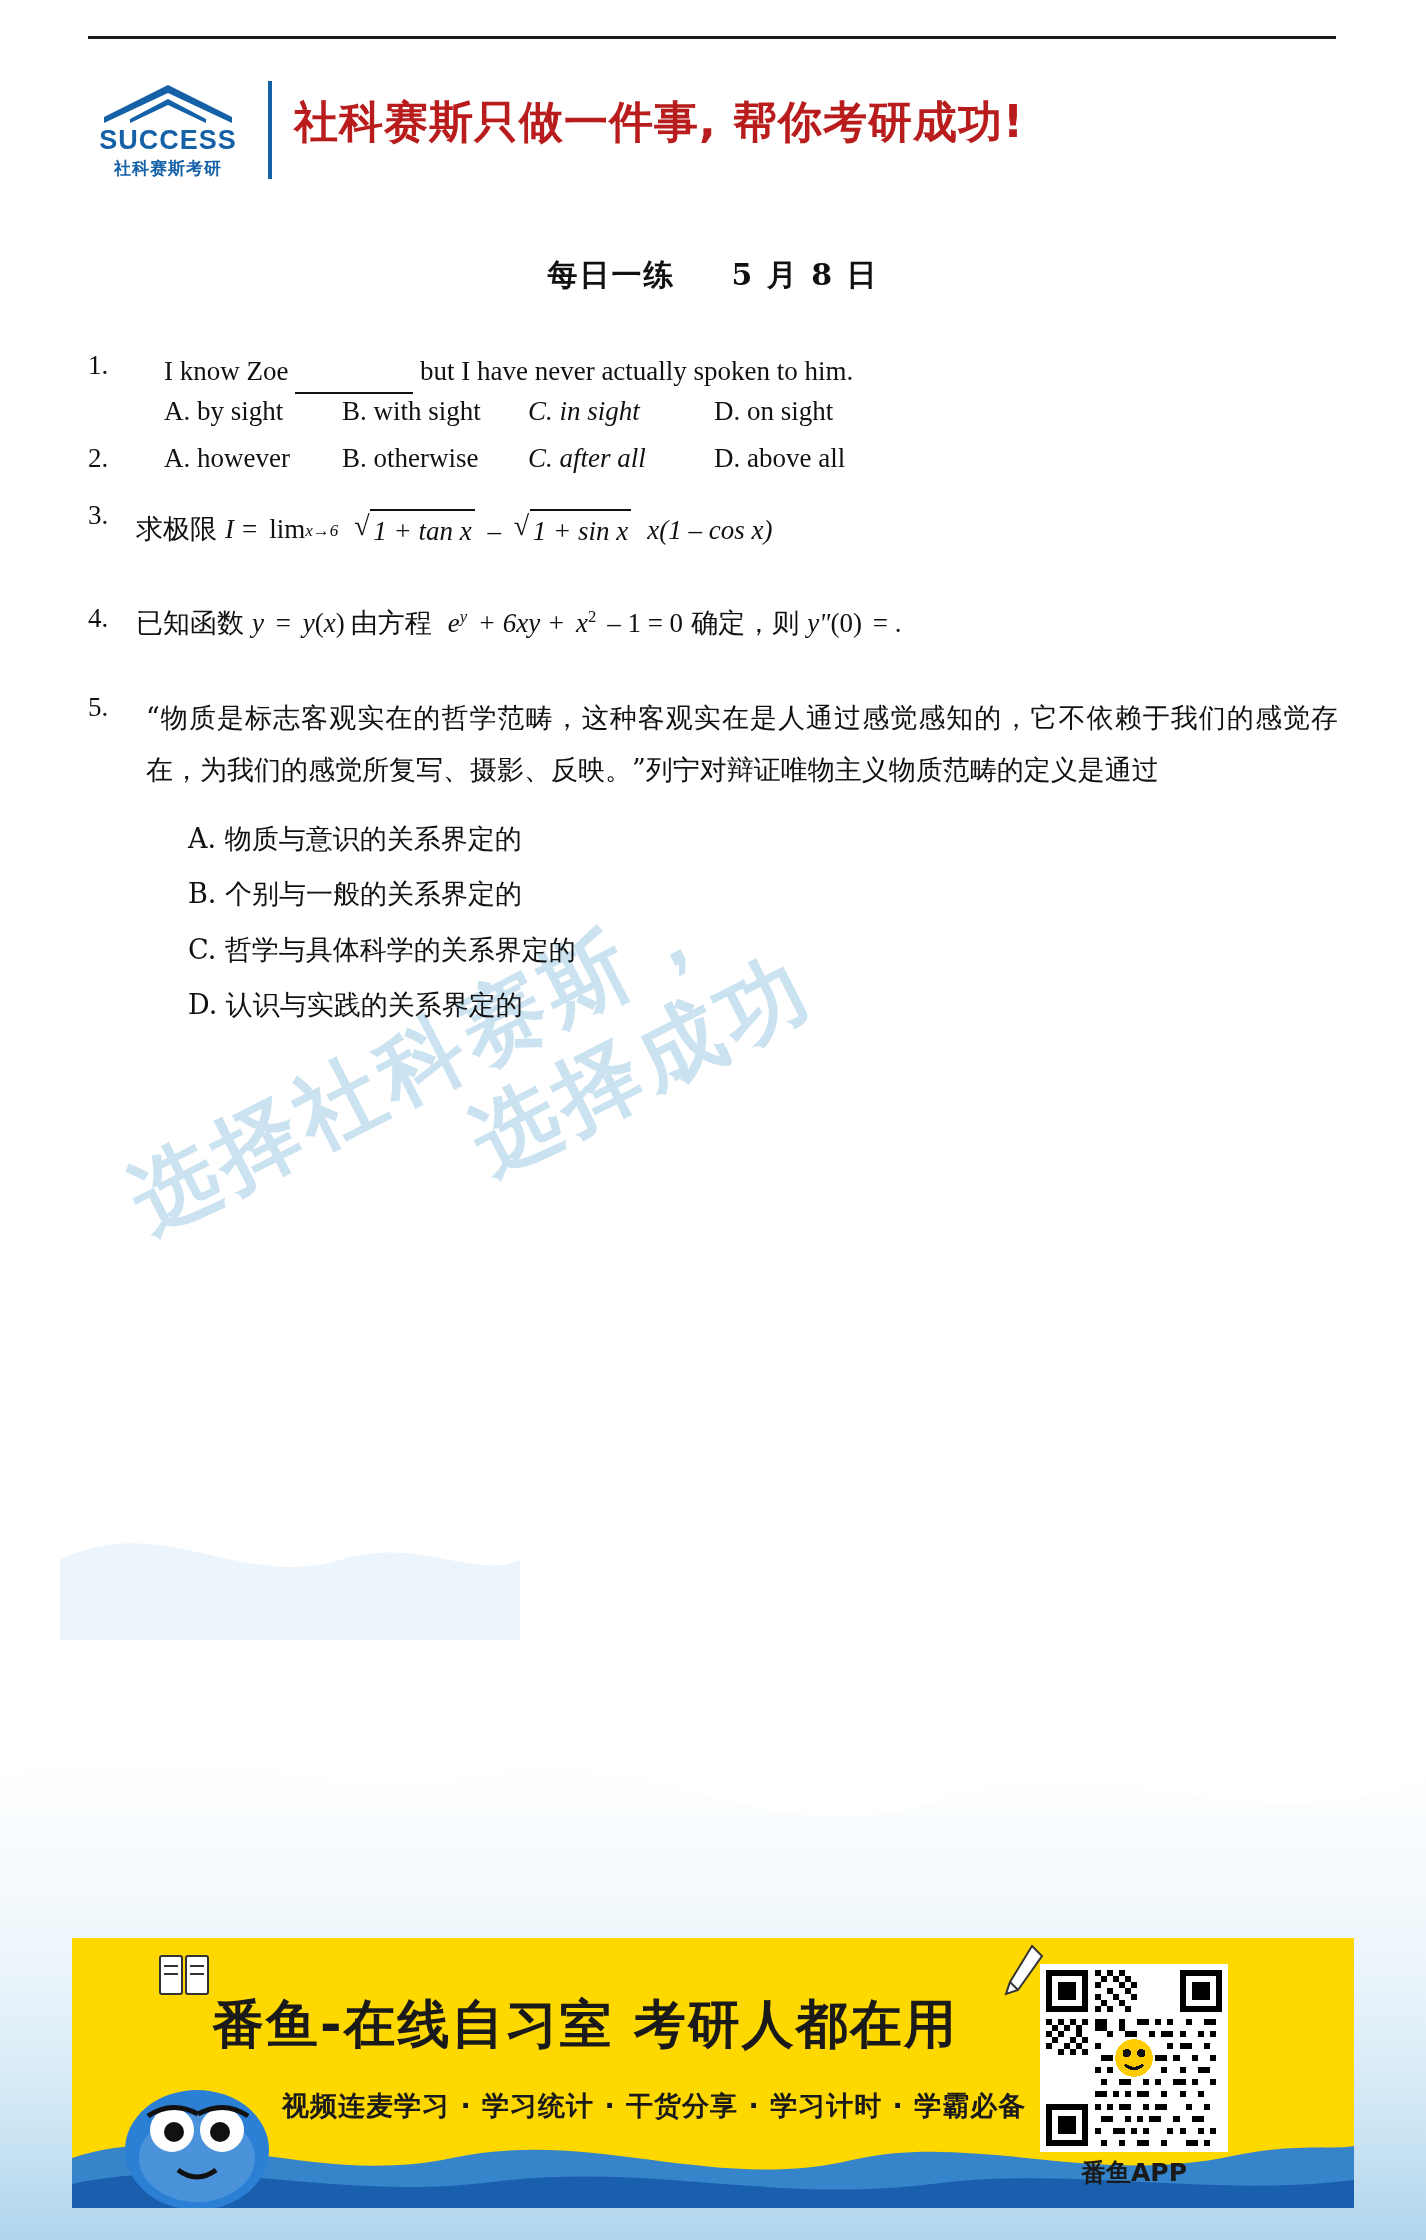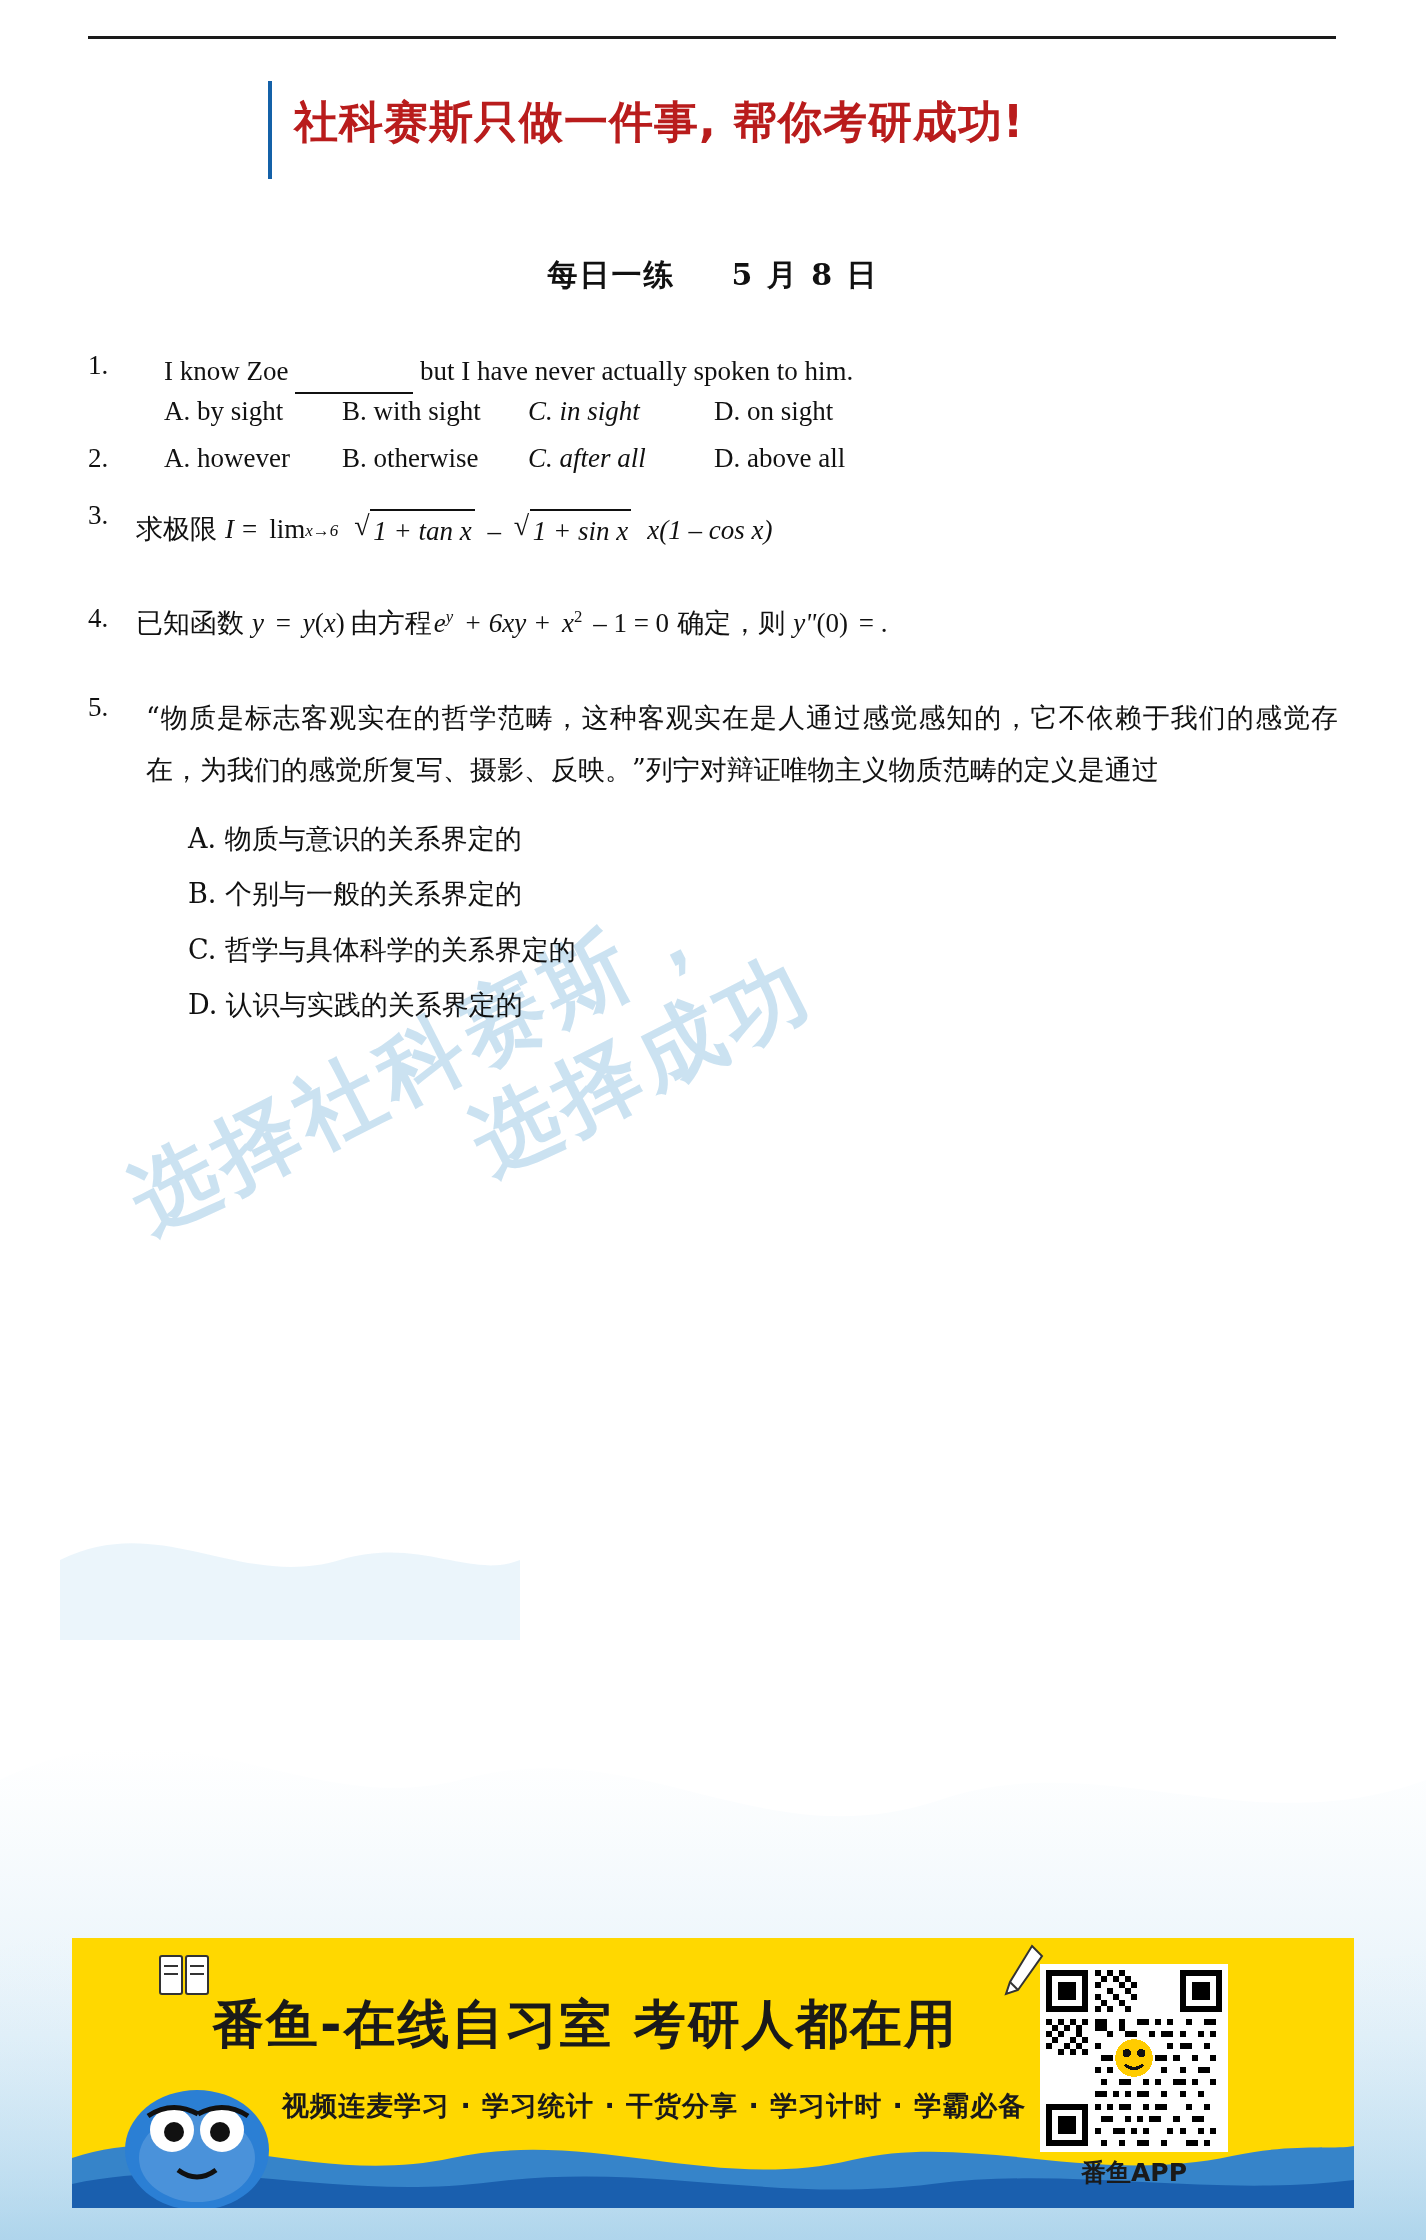--- a/index.html
+++ b/index.html
@@ -391,20 +391,28 @@
   </svg>
 
   <div class="watermark">
     <div>选择社科赛斯，</div>
     <div style="margin-left:330px">选择成功</div>
   </div>
 
   <div class="top-rule"></div>
 
   <div class="header">
+    <div class="logo">
+      <svg class="logo-roof" viewBox="0 0 132 40">
+        <path d="M66 2 L130 34 L130 40 L66 10 L2 40 L2 34 Z" fill="#1461a8"></path>
+        <path d="M66 16 L104 36 L104 40 L66 22 L28 40 L28 36 Z" fill="#1461a8"></path>
+      </svg>
+      <div class="logo-word">SUCCESS</div>
+      <div class="logo-cn">社科赛斯考研</div>
+    </div>
     <div class="logo-divider"></div>
     <div class="header-slogan">社科赛斯只做一件事, 帮你考研成功!</div>
   </div>
 
   <div class="doc-title">
     <span>每日一练</span><span class="gap"></span><span>5 月 8 日</span>
   </div>
 
   <div class="content">
 
@@ -458,21 +466,21 @@
     <div class="q-math" style="margin-top:44px">
       <div class="q-num">4.</div>
       <div class="q-body">
         <span class="cn">已知函数</span>
         <span style="margin-left:8px">
           <span class="it">y</span>
           <span style="margin:0 5px">=</span>
           <span class="it">y</span><span>(</span><span class="it">x</span><span>)</span>
         </span>
         <span class="cn" style="margin-left:6px">由方程</span>
-        <span style="margin-left:2px">
+        <span style="margin-left:16px">
           <span class="it">e</span><sup class="exp">y</sup>
           <span class="it" style="margin:0 4px">+ 6xy +</span>
           <span class="it">x</span><sup class="exp2">2</sup>
           <span style="margin-left:4px">– 1 = 0</span>
         </span>
         <span class="cn" style="margin-left:8px">确定，则</span>
         <span style="margin-left:8px">
           <span class="it">y"</span><span>(0)</span>
           <span style="margin-left:4px">= .</span>
         </span>

